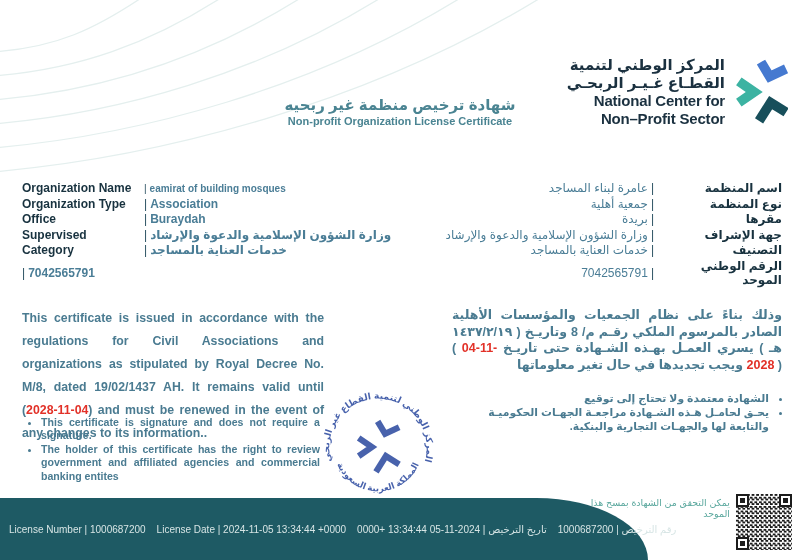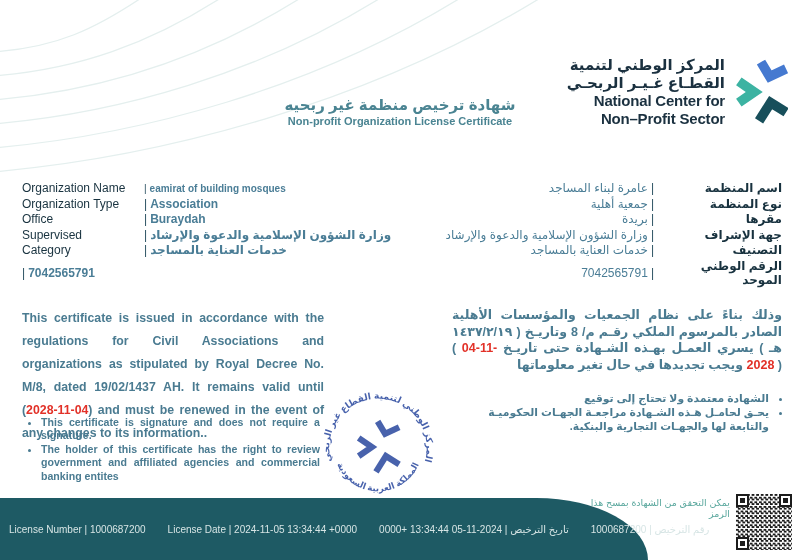--- a/index.html
+++ b/index.html
@@ -23,21 +23,21 @@
 
   
   .title{position:absolute;top:96px;left:0;right:0;text-align:center;color:var(--title);font-weight:bold}
   .title .ar{font-size:15px}
   .title .en{font-size:11px;margin-top:1px}
 
   
   .fields{position:absolute;top:181px;left:22px;right:18px}
   .frow{display:flex;align-items:flex-start;font-size:12px;margin-bottom:1.5px}
   .frow.tall{align-items:center}
-  .c1{width:122px;font-weight:normal;color:var(--dark);flex-shrink:0}
+  .c1{width:122px;font-weight:bold;color:var(--dark);flex-shrink:0}
   .c2{flex:1;color:var(--val);font-weight:bold}
   .c2.sm{font-size:10px;padding-top:2px}
   .c2::before,.c3::before{content:"|";color:#2a5161;font-weight:normal;margin-inline-end:3px}
   .c3{direction:rtl;color:var(--val);font-weight:normal;margin-left:auto;white-space:nowrap}
   .c4{width:120px;direction:rtl;font-weight:bold;color:var(--dark);margin-left:8px;flex-shrink:0}
 
   
   .para-en{position:absolute;top:307px;left:22px;width:302px;font-size:12.3px;
            line-height:23px;color:var(--body);font-weight:bold;text-align:justify}
   .para-ar{position:absolute;top:307px;right:18px;width:330px;direction:rtl;font-size:12.5px;
@@ -49,21 +49,21 @@
   .notes{color:var(--body);font-weight:bold}
   .notes-en{position:absolute;top:416px;left:28px;width:292px;font-size:10.6px;line-height:13.4px;text-align:justify}
   .notes-ar{position:absolute;top:392px;right:18px;width:332px;direction:rtl;font-size:10.8px;line-height:13.8px}
   .notes ul{list-style:disc;padding-inline-start:13px}
 
   
   .seal{position:absolute;top:386px;left:318px;width:120px;height:120px;opacity:.93}
 
   
   .bar{position:absolute;left:0;bottom:0;width:648px;height:62px;background:var(--bar);
-       border-top-right-radius:115px 64px;display:flex;align-items:center;gap:22px;
+       border-top-right-radius:115px 64px;display:flex;align-items:center;gap:11px;
        padding-left:9px;color:var(--barText);font-size:10px;white-space:nowrap}
   .bar span{unicode-bidi:isolate}
 
   
   .qr-note{position:absolute;top:497px;right:70px;width:162px;text-align:right;color:var(--qrText)}
   .qr-note .ar{font-size:9.5px;margin-bottom:3px}
   .qr-note .en{font-size:10px;line-height:11.5px}
   .qr{position:absolute;top:494px;right:8px;width:56px;height:56px;background:#fff;
       background-image:repeating-conic-gradient(#1c1c1c 0% 25%,#ffffff 0% 50%);
       background-size:4.6px 4.6px;outline:2px solid #fff}
@@ -180,19 +180,19 @@
 </svg>
 
 <div class="bar">
   <span>License Number | 1000687200</span>
   <span>License Date | 2024-11-05 13:34:44 +0000</span>
   <span>0000+ 13:34:44 05-11-2024 | تاريخ الترخيص</span>
   <span>1000687200 | رقم الترخيص</span>
 </div>
 
 <div class="qr-note">
-  <div class="ar">يمكن التحقق من الشهادة بمسح هذا الرمز</div>
+  <div class="ar">يمكن التحقق من الشهادة بمسح هذا الموحد</div>
 </div>
 <div class="qr">
   <div class="finder f-tl"></div>
   <div class="finder f-tr"></div>
   <div class="finder f-bl"></div>
 </div>
 
 </body></html>

